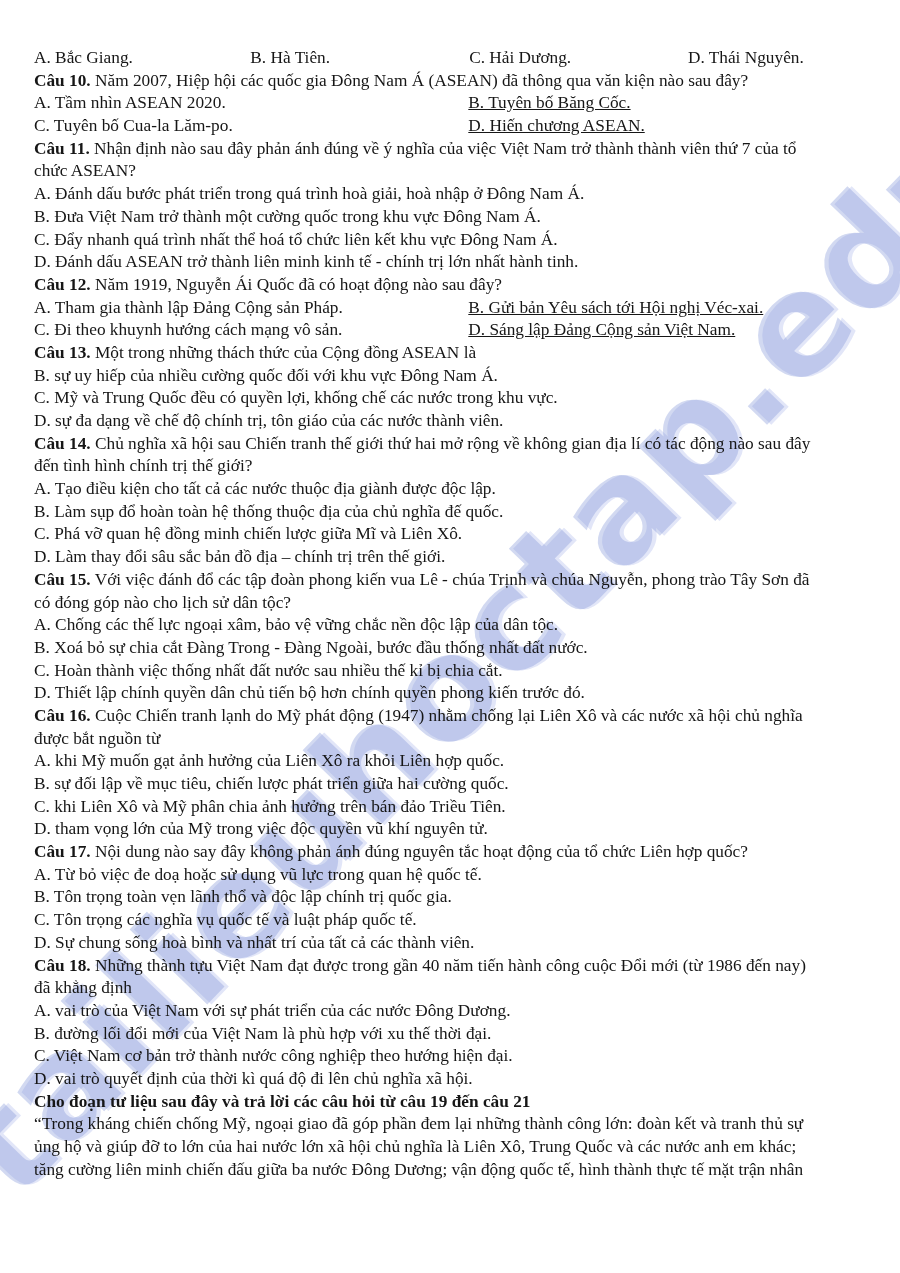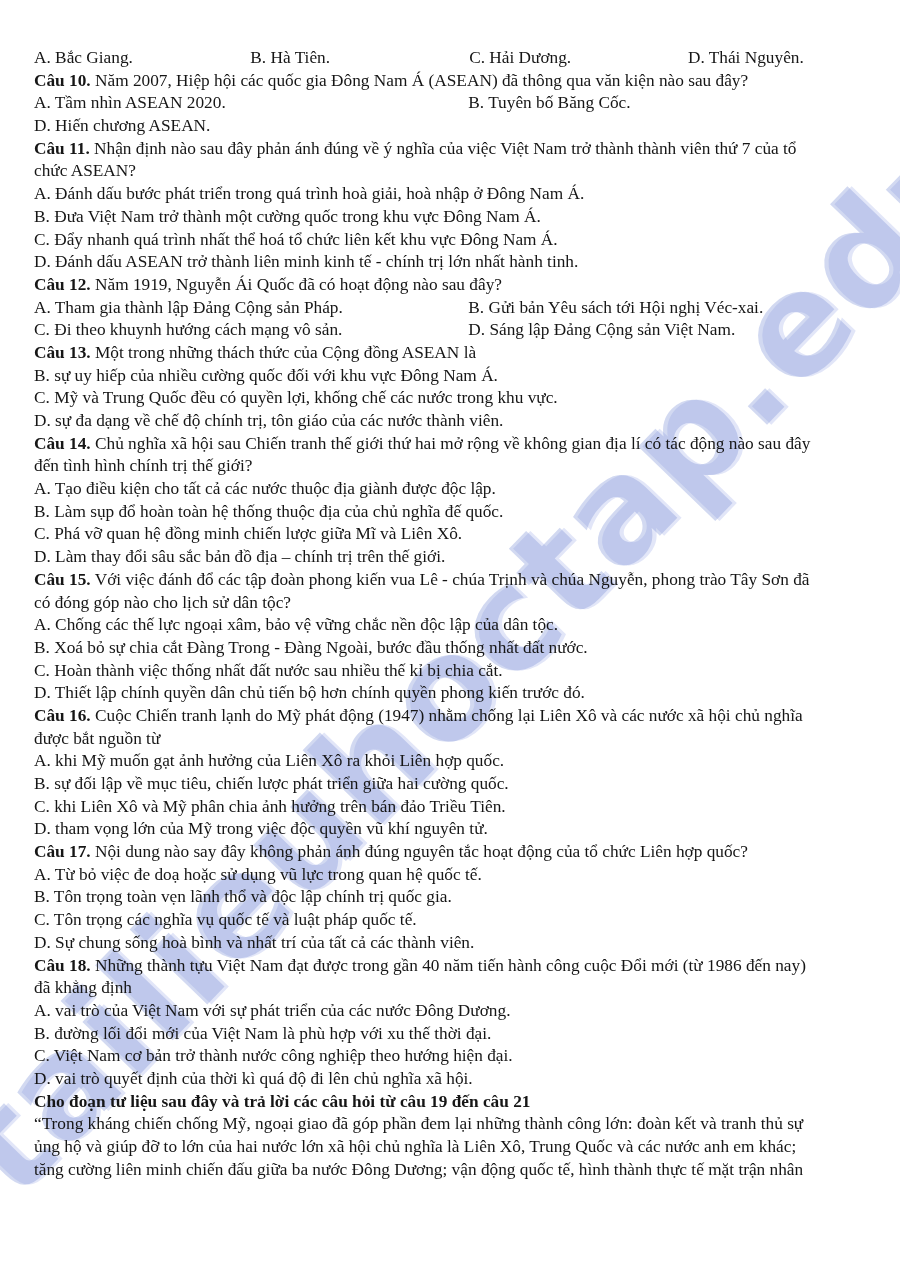--- a/index.html
+++ b/index.html
@@ -21,21 +21,21 @@
   .line{
     line-height:22.7px;
     height:22.7px;
     white-space:nowrap;
   }
   .q-label{font-weight:bold;}
   .heading{font-weight:bold;}
   .quote{}
   .cols2{display:flex;}
   .cols2 .opt-col:nth-child(1){width:52.2%;}
-  .cols2 .opt-col:nth-child(2){flex:1;}
+  .cols2 .opt-col:nth-child(2){flex:1;text-decoration:underline;}
   .cols4{display:flex;}
   .cols4 .opt-col:nth-child(1){width:26.0%;}
   .cols4 .opt-col:nth-child(2){width:26.3%;}
   .cols4 .opt-col:nth-child(3){width:26.3%;}
   .cols4 .opt-col:nth-child(4){flex:1;}
   .watermark{
     position:absolute;
     left:-80px;top:1112px;
     z-index:0;
     transform:rotate(-46deg);
@@ -62,20 +62,21 @@
       <span class="opt-col">B. Hà Tiên.</span>
       <span class="opt-col">C. Hải Dương.</span>
       <span class="opt-col">D. Thái Nguyên.</span>
     </div>
     <div class="line"><b class="q-label">Câu 10.</b> <span>Năm 2007, Hiệp hội các quốc gia Đông Nam Á (ASEAN) đã thông qua văn kiện nào sau đây?</span></div>
     <div class="line cols2">
       <span class="opt-col">A. Tầm nhìn ASEAN 2020.</span>
       <span class="opt-col">B. Tuyên bố Băng Cốc.</span>
     </div>
     <div class="line cols2">
+      <span class="opt-col">C. Tuyên bố Cua-la Lăm-po.</span>
       <span class="opt-col">D. Hiến chương ASEAN.</span>
     </div>
     <div class="line"><b class="q-label">Câu 11.</b> <span>Nhận định nào sau đây phản ánh đúng về ý nghĩa của việc Việt Nam trở thành thành viên thứ 7 của tổ</span></div>
     <div class="line">chức ASEAN?</div>
     <div class="line">A. Đánh dấu bước phát triển trong quá trình hoà giải, hoà nhập ở Đông Nam Á.</div>
     <div class="line">B. Đưa Việt Nam trở thành một cường quốc trong khu vực Đông Nam Á.</div>
     <div class="line">C. Đẩy nhanh quá trình nhất thể hoá tổ chức liên kết khu vực Đông Nam Á.</div>
     <div class="line">D. Đánh dấu ASEAN trở thành liên minh kinh tế - chính trị lớn nhất hành tinh.</div>
     <div class="line"><b class="q-label">Câu 12.</b> <span>Năm 1919, Nguyễn Ái Quốc đã có hoạt động nào sau đây?</span></div>
     <div class="line cols2">

